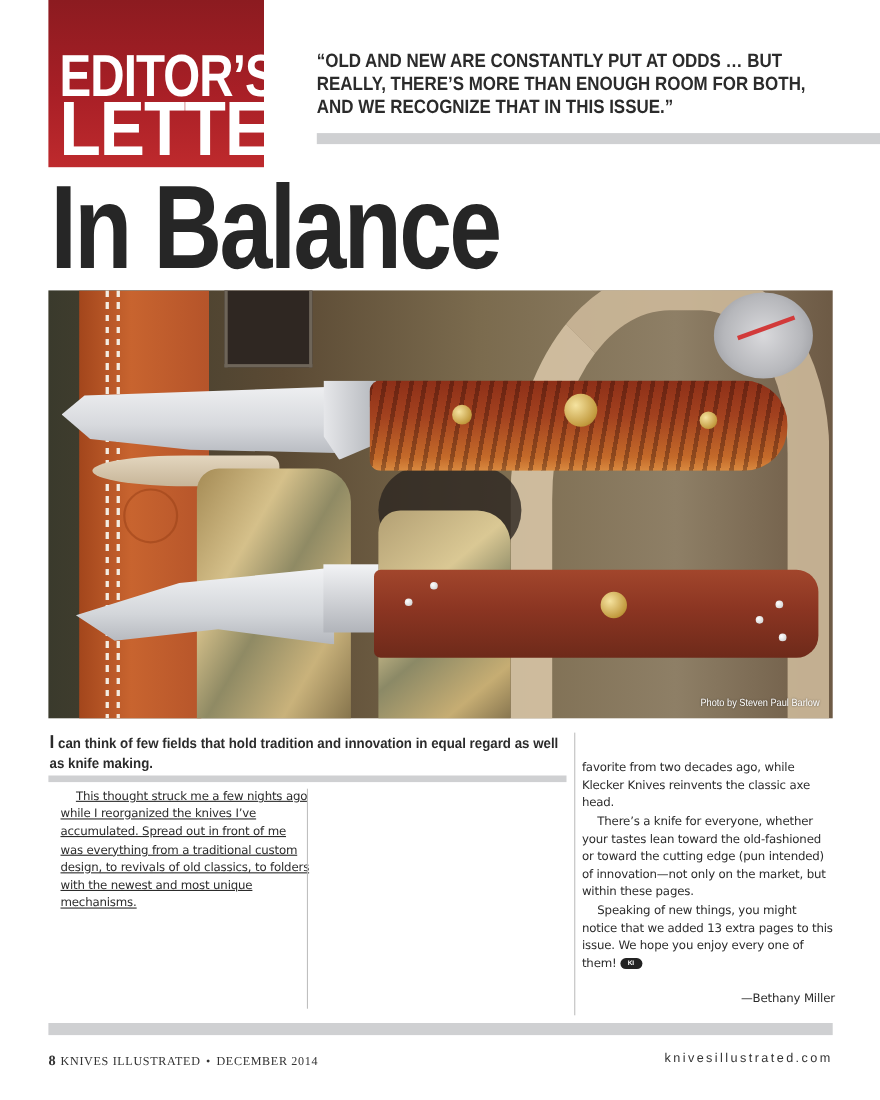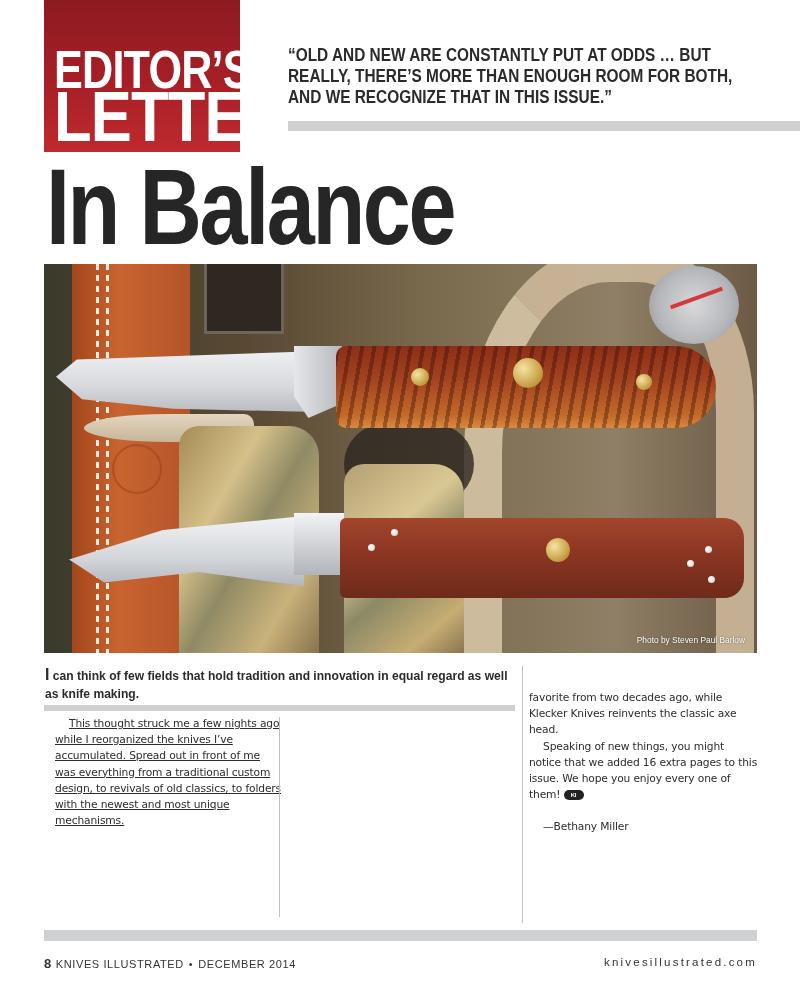--- a/index.html
+++ b/index.html
@@ -119,30 +119,30 @@
     color: #2c2c2c; letter-spacing: -0.15px;
   }
   .col p { text-indent: 14px; }
   .col p.noindent { text-indent: 0; }
   .col1 { left: 55px; top: 716px; width: 228px; text-decoration: underline; }
   .col2 { left: 288px; top: 716px; width: 226px; }
   .col3 { left: 529px; top: 662px; width: 230px; margin-top: 28px; }
   .divider { position: absolute; width: 1px; background: #bfbfbf; }
   .div1 { left: 279px; top: 717px; height: 200px; }
   .div2 { left: 522px; top: 666px; height: 257px; }
-  .signoff { margin-top: 16px; text-indent: 14px; }
+  .signoff { margin-top: 16px; text-indent: 14px; text-align: right; }
   .ki-badge {
     display: inline-block; width: 20px; height: 10px; margin-left: 3px; border-radius: 5px;
     background: #222; color: #fff; font-size: 6px; line-height: 10px; text-align: center; text-indent: 0;
     vertical-align: middle; font-family: "Liberation Sans", sans-serif; font-weight: 700;
   }
 
   .footer-bar { position: absolute; left: 44px; top: 930px; width: 713px; height: 11px; background: #cfd0d2; }
   .footer-left {
-    position: absolute; left: 44px; top: 956px; font-family: Liberation Sans, sans-serif; font-size: 11px; color: #333;
+    position: absolute; left: 44px; top: 956px; font-family: Liberation Serif, serif; font-size: 11px; color: #333;
     letter-spacing: 0.6px;
   }
   .footer-left .pagenum { font-weight: 700; font-size: 13px; margin-right: 4px; }
   .footer-left .sep { margin: 0 5px; }
   .footer-right {
     position: absolute; right: 43px; top: 956px; font-family: "Liberation Sans", sans-serif; font-size: 11.5px; color: #333;
     letter-spacing: 2.2px;
   }
 </style>
 </head>
@@ -204,21 +204,22 @@
   <p>This thought struck me a few nights ago while I reorganized the knives I’ve accumulated. Spread out in front of me was everything from a traditional custom design, to revivals of old classics, to folders with the newest and most unique mechanisms.</p>
 </div>
 <div class="divider div1"></div>
 
 <div class="col col2">
 </div>
 <div class="divider div2"></div>
 
 <div class="col col3">
   <p class="noindent">favorite from two decades ago, while Klecker Knives reinvents the classic axe head.</p>
-  <p><span>Speaking of new things, you might notice that we added 16 extra pages to this issue. We hope you enjoy every one of them!</span><span class="ki-badge">KI</span></p>
+  <p>There’s a knife for everyone, whether your tastes lean toward the old-fashioned or toward the cutting edge (pun intended) of innovation—not only on the market, but within these pages.</p>
+  <p><span>Speaking of new things, you might notice that we added 13 extra pages to this issue. We hope you enjoy every one of them!</span><span class="ki-badge">KI</span></p>
   <p class="signoff">—Bethany Miller</p>
 </div>
 
 <div class="footer-bar"></div>
 <div class="footer-left">
   <span class="pagenum">8</span><span>KNIVES ILLUSTRATED</span><span class="sep">•</span><span>DECEMBER 2014</span>
 </div>
 <div class="footer-right">knivesillustrated.com</div>
 
 </body></html>

